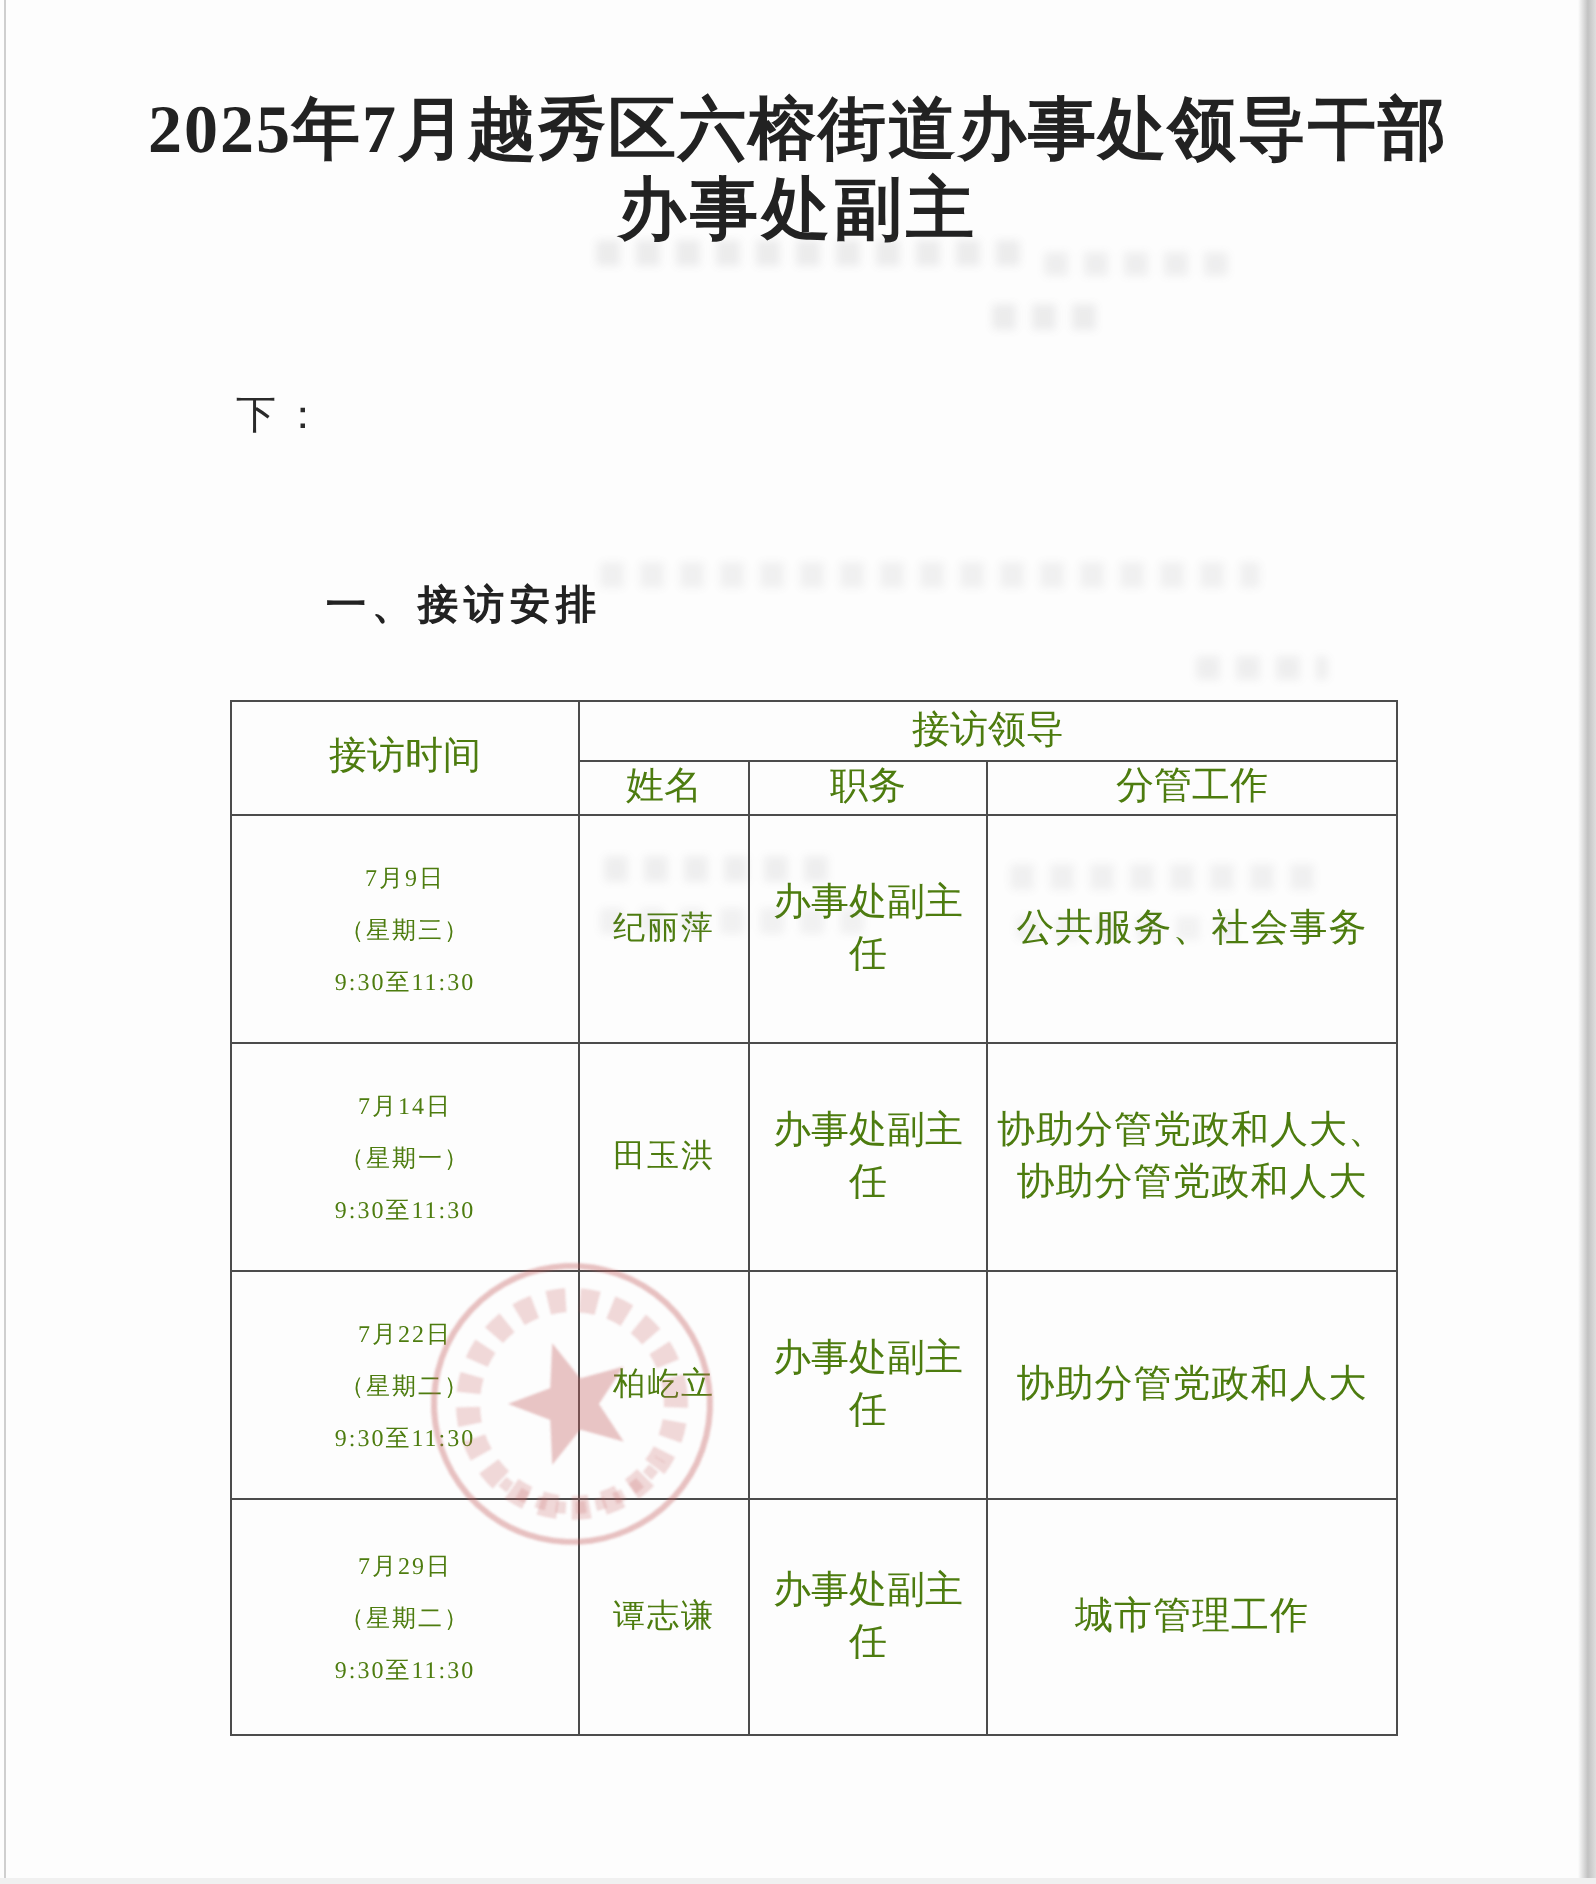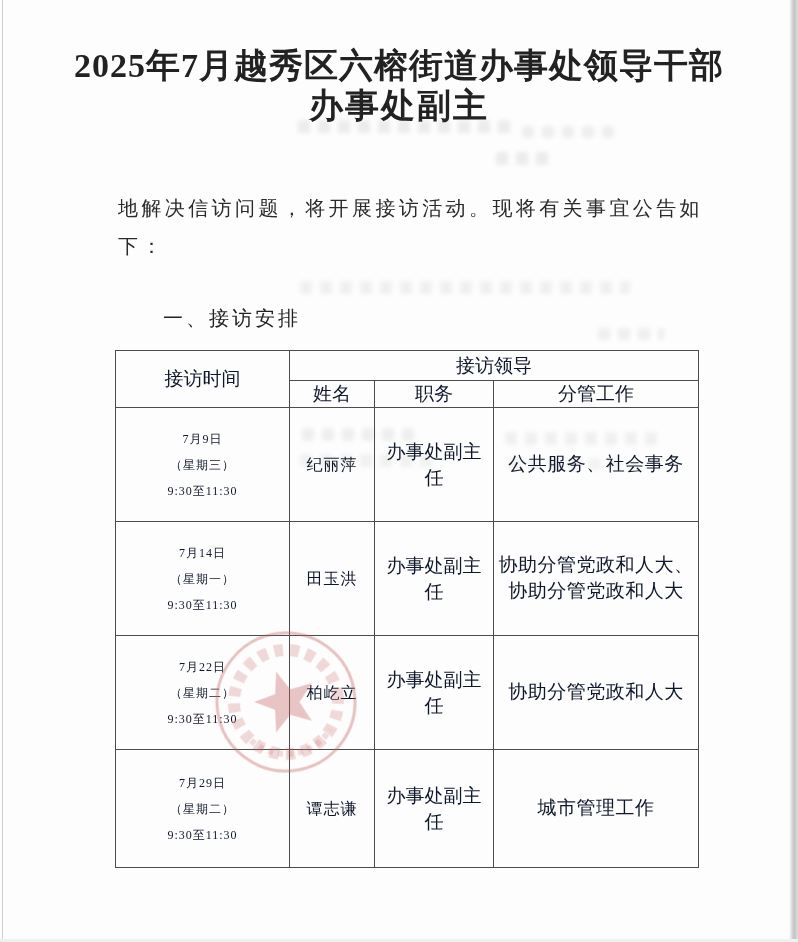--- a/index.html
+++ b/index.html
@@ -14,25 +14,25 @@
   .edge-bottom{position:absolute;left:0;bottom:0;width:100%;height:3px;background:#f0f0f0;}
 
   .title{position:absolute;top:46px;left:0;width:100%;text-align:center;
     font-weight:bold;font-size:34px;line-height:40px;letter-spacing:1px;color:#222;}
   .title .l2{letter-spacing:2px;}
 
   .intro{position:absolute;left:118px;top:189px;width:594px;
     font-size:20px;line-height:38px;letter-spacing:3.4px;color:#2a2a2a;}
   .intro .indent{text-indent:40px;}
 
-  .heading{position:absolute;left:163px;top:305px;font-size:20px;font-weight:normal;
+  .heading{position:absolute;left:163px;top:289px;font-size:20px;font-weight:bold;
     letter-spacing:3px;color:#222;}
 
   table.sched{position:absolute;left:115px;top:350px;width:583px;
-    border-collapse:collapse;table-layout:fixed;font-size:19px;color:#0f172a;}
+    border-collapse:collapse;table-layout:fixed;font-size:19px;color:#4d7c0f;}
   table.sched td{border:1px solid #4c4c4c;text-align:center;vertical-align:middle;
     padding:0 2px;line-height:26px;overflow:hidden;}
   td.leaders{text-align:left;padding-left:9px;}
   td.datecell{font-size:12px;line-height:23px;letter-spacing:1px;}
   td.namecell{font-size:16px;letter-spacing:1px;}
   td.poscell{line-height:27px;}
   td.dutycell{line-height:27px;letter-spacing:0.5px;font-family:Liberation Mono, monospace;}
 
   
   .seal{position:absolute;left:211px;top:627px;width:150px;height:150px;
@@ -59,21 +59,20 @@
   <div class="edge-left"></div>
   <div class="edge-right"></div>
   <div class="edge-bottom"></div>
 
   <div class="title">
     <div class="l1">2025年7月越秀区六榕街道办事处领导干部</div>
     <div class="l2">办事处副主</div>
   </div>
 
   <div class="intro">
-    <div>地解决信访问题，将开展接访活动。现将有关事宜公告如</div>
     <div>下：</div>
   </div>
 
   <div class="heading">一、接访安排</div>
 
   <table class="sched">
     <colgroup>
         <col style="width:174px">
         <col style="width:85px">
         <col style="width:119px">

